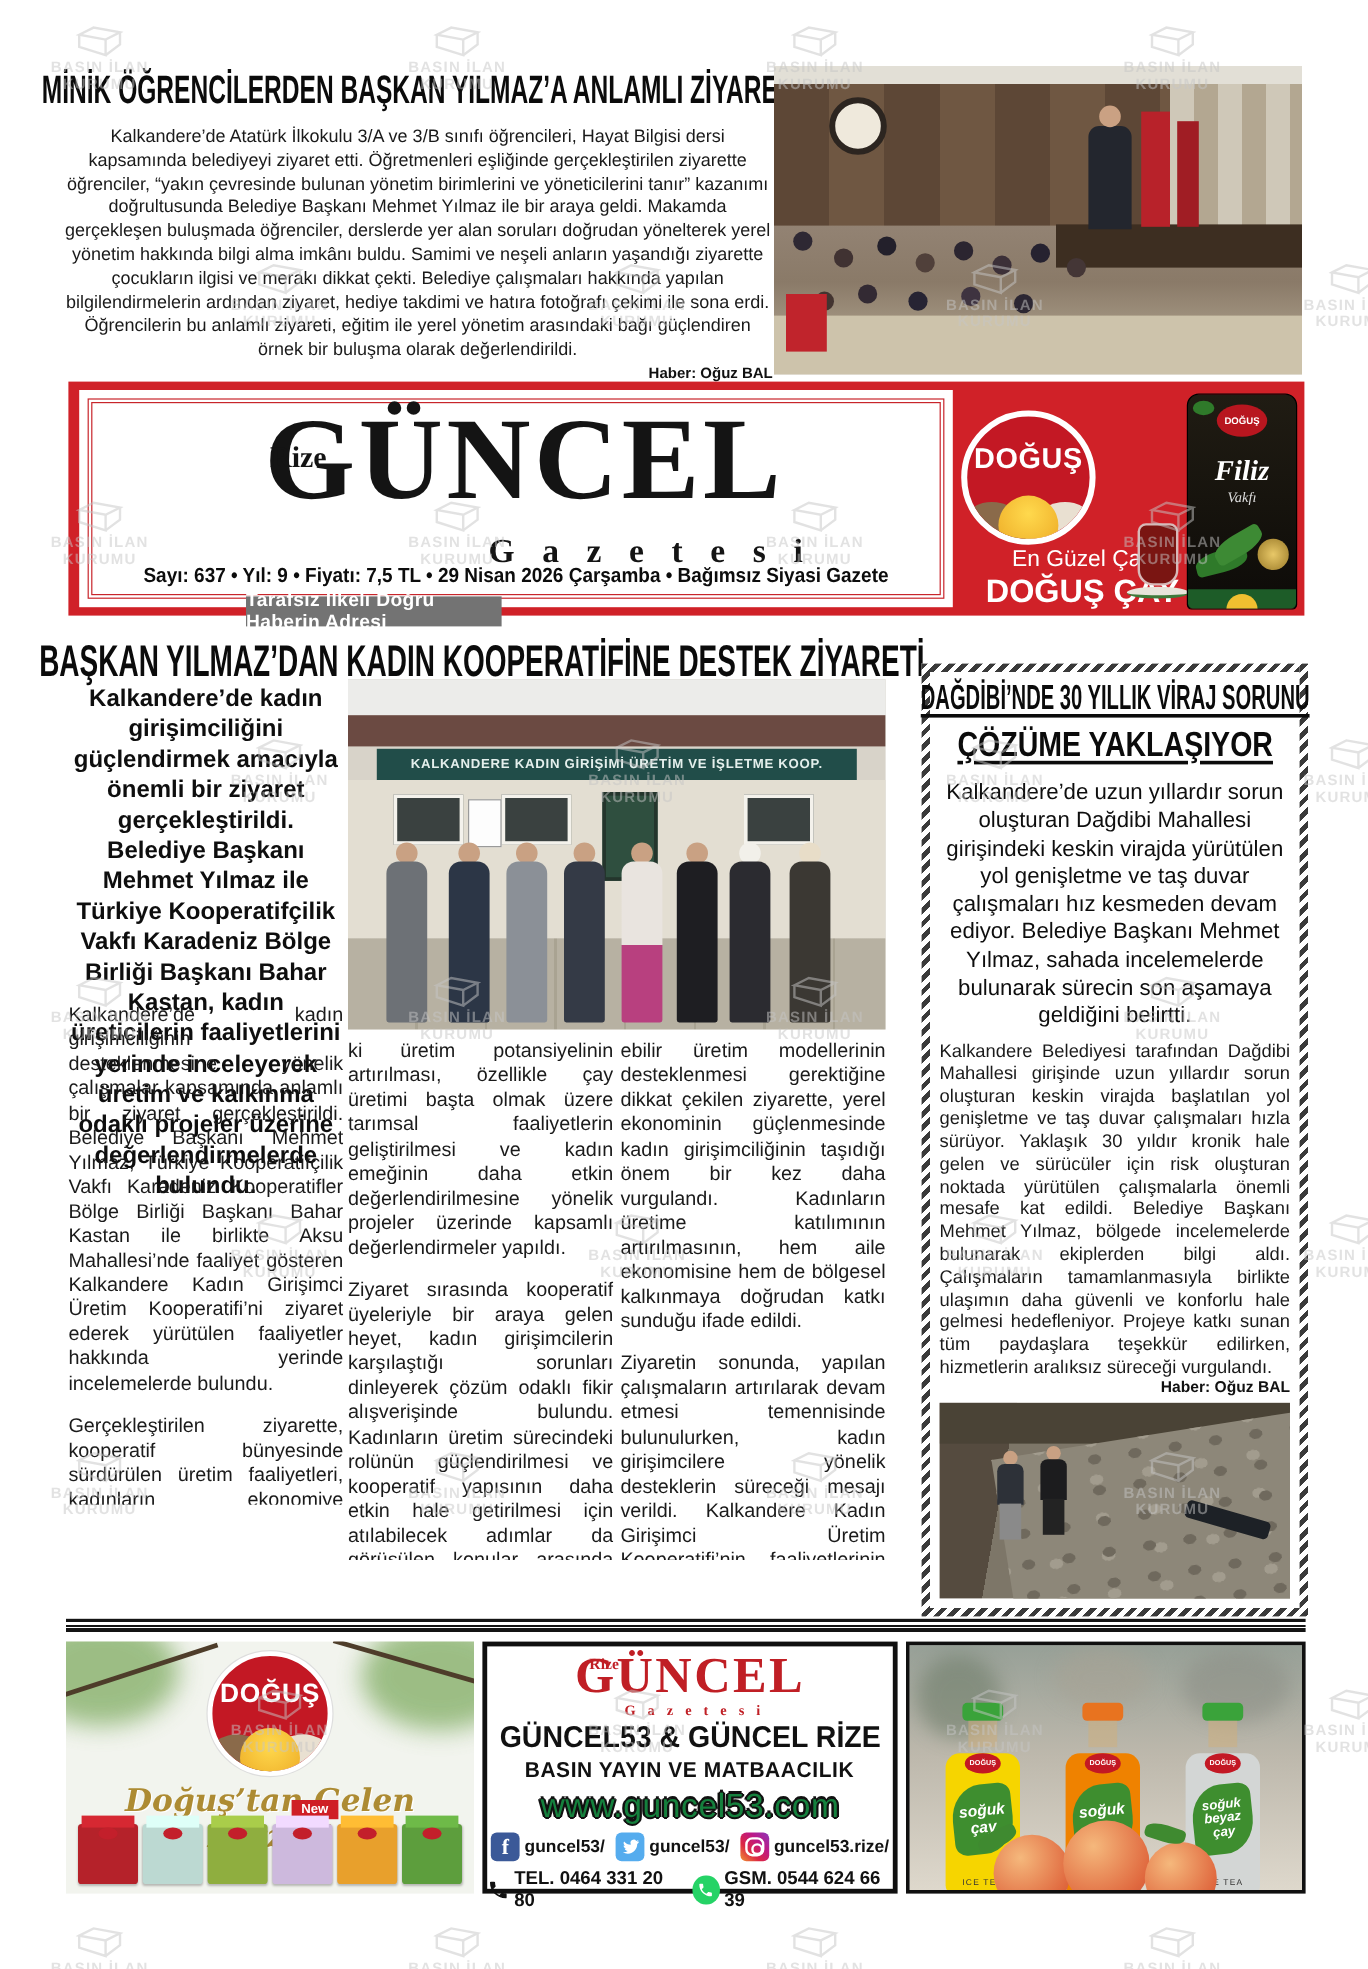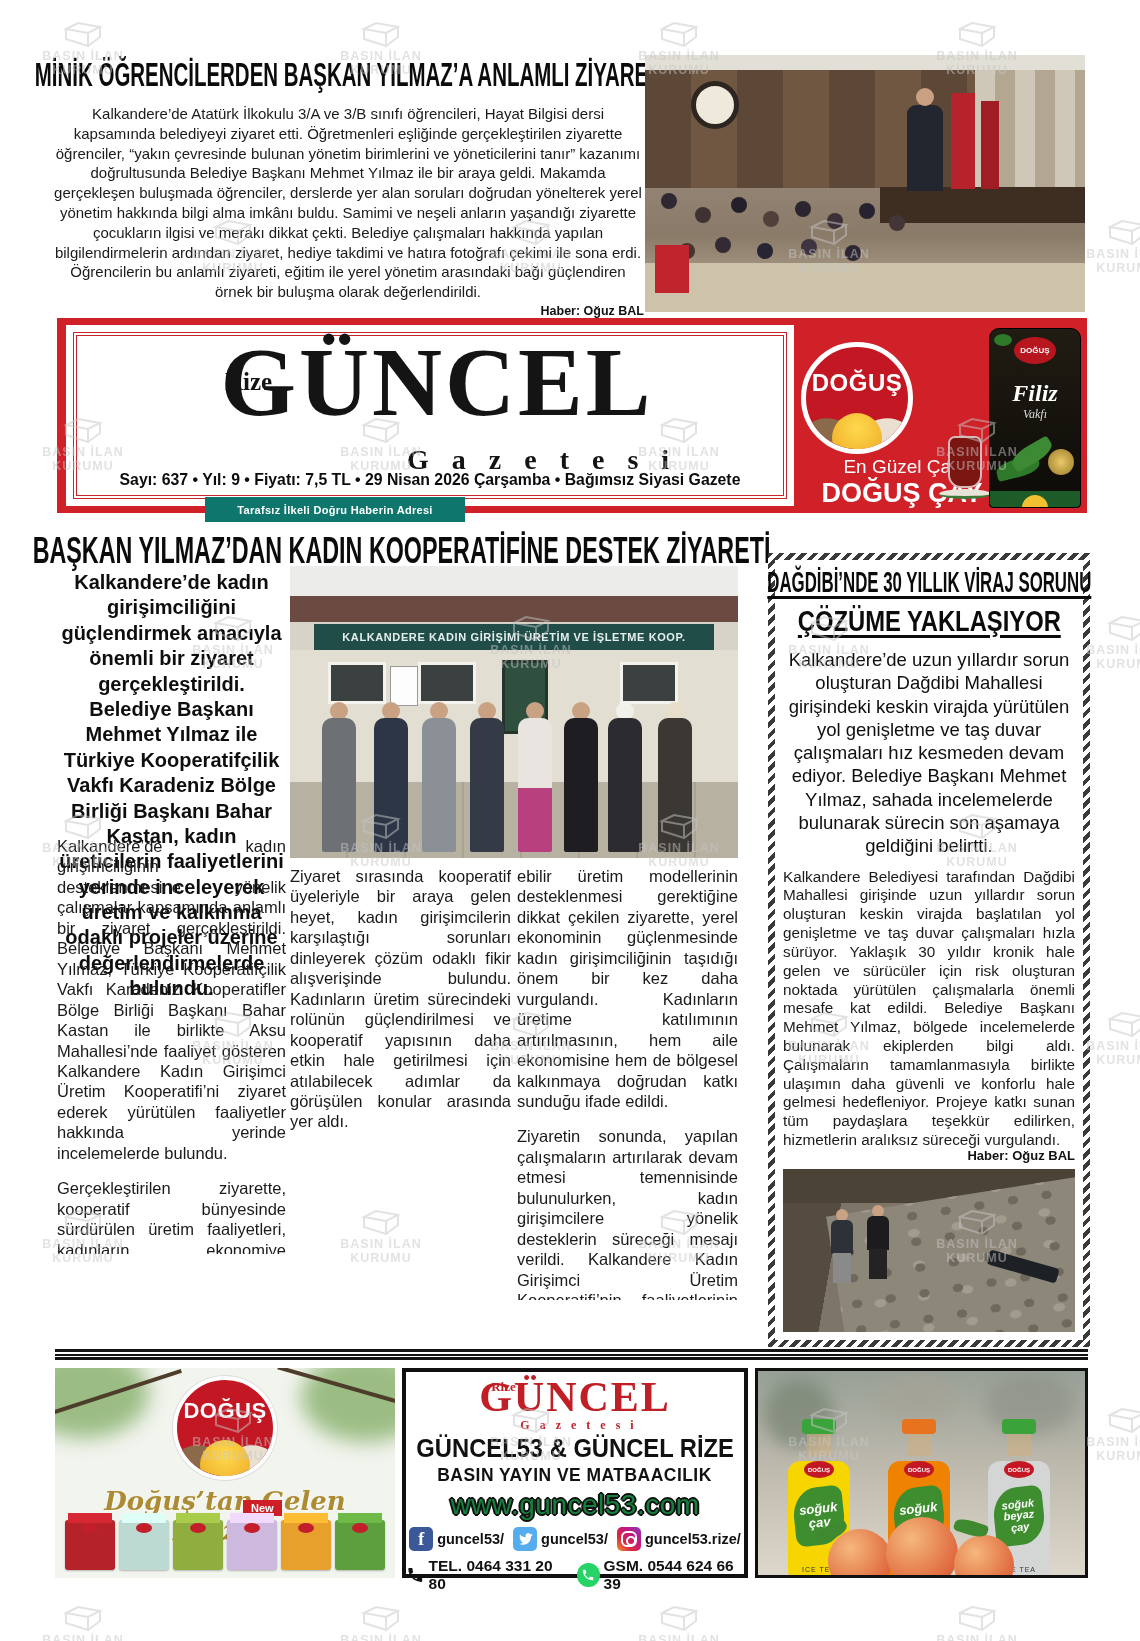--- a/index.html
+++ b/index.html
@@ -50,22 +50,22 @@
   .mh-inner { position:absolute; left:16px; top:14px; width:714px; height:167px; background:#fff;
               border:4px double #c8252b; box-shadow:0 0 0 7px #fff; }
   .mh-guncel { position:absolute; left:40px; top:-4px; width:640px; text-align:center;
                font-family:"Liberation Serif", serif; font-weight:bold; font-size:97px; line-height:1.05;
                letter-spacing:3px; color:#141414; }
   .mh-rize { position:absolute; left:148px; top:32px; font-family:"Liberation Serif",serif; font-weight:bold; font-size:25px; color:#141414; }
   .mh-gaz { position:absolute; left:330px; top:108px; font-family:"Liberation Serif",serif; font-weight:bold;
             font-size:28px; letter-spacing:23px; color:#141414; }
   .mh-info { position:absolute; left:0; right:0; bottom:5px; text-align:center; font-weight:bold; font-size:17px;
              transform:scaleX(.93); color:#0c0c0c; }
-  .mh-slogan { position:absolute; left:148px; top:179px; width:260px; height:25px; background:#0f766e; color:#fff;
-               font-weight:bold; font-size:11px; display:flex; align-items:center; justify-content:center; letter-spacing:.3px; }
+  .mh-slogan { position:absolute; left:148px; top:179px; width:213px; height:25px; background:#737373; color:#fff;
+               font-weight:bold; font-size:16px; display:flex; align-items:center; justify-content:center; letter-spacing:.3px; }
 
   
   .mh-ad { position:absolute; left:730px; top:0; width:300px; height:195px; }
   .dg-logo { position:absolute; border-radius:50%; background:#c31824; border:5px solid #fff; overflow:hidden; }
   .dg-logo .dg-txt { text-align:center; color:#fff; font-weight:bold; letter-spacing:.5px; }
   .dg-wing-l, .dg-wing-r { position:absolute; width:62px; height:56px; border-radius:50%; bottom:-26px; }
   .dg-wing-l { left:-8px; background:#8a6a4a; transform:rotate(28deg); }
   .dg-wing-r { right:-8px; background:#e9e0d1; transform:rotate(-28deg); }
   .dg-sun { position:absolute; left:50%; transform:translateX(-50%); bottom:-14px; width:50px; height:50px;
             border-radius:50%; background:radial-gradient(circle at 50% 30%,#ffd94d,#eaa31f); }
@@ -314,20 +314,21 @@
         <div class="head" style="background:#e8ddc8"></div>
         <div class="torso"></div>
       </div>
   </div>
 
   <div class="ma-col ma-col1">
     <p>Kalkandere’de kadın girişimciliğinin desteklenmesine yönelik çalışmalar kapsamında anlamlı bir ziyaret gerçekleştirildi. Belediye Başkanı Mehmet Yılmaz, Türkiye Kooperatifçilik Vakfı Karadeniz Kooperatifler Bölge Birliği Başkanı Bahar Kastan ile birlikte Aksu Mahallesi’nde faaliyet gösteren Kalkandere Kadın Girişimci Üretim Kooperatifi’ni ziyaret ederek yürütülen faaliyetler hakkında yerinde incelemelerde bulundu.</p>
     <p>Gerçekleştirilen ziyarette, kooperatif bünyesinde sürdürülen üretim faaliyetleri, kadınların ekonomiye kazandırılması ve yerel kalkınmaya sağlanan katkılar ele alındı. Bölgede-</p>
   </div>
   <div class="ma-col ma-col2">
+    <p>ki üretim potansiyelinin artırılması, özellikle çay üretimi başta olmak üzere tarımsal faaliyetlerin geliştirilmesi ve kadın emeğinin daha etkin değerlendirilmesine yönelik projeler üzerinde kapsamlı değerlendirmeler yapıldı.</p>
     <p>Ziyaret sırasında kooperatif üyeleriyle bir araya gelen heyet, kadın girişimcilerin karşılaştığı sorunları dinleyerek çözüm odaklı fikir alışverişinde bulundu. Kadınların üretim sürecindeki rolünün güçlendirilmesi ve kooperatif yapısının daha etkin hale getirilmesi için atılabilecek adımlar da görüşülen konular arasında yer aldı.</p>
 
   </div>
   <div class="ma-col ma-col3">
     <p>ebilir üretim modellerinin desteklenmesi gerektiğine dikkat çekilen ziyarette, yerel ekonominin güçlenmesinde kadın girişimciliğinin taşıdığı önem bir kez daha vurgulandı. Kadınların üretime katılımının artırılmasının, hem aile ekonomisine hem de bölgesel kalkınmaya doğrudan katkı sunduğu ifade edildi.</p>
     <p>Ziyaretin sonunda, yapılan çalışmaların artırılarak devam etmesi temennisinde bulunulurken, kadın girişimcilere yönelik desteklerin süreceği mesajı verildi. Kalkandere Kadın Girişimci Üretim Kooperatifi’nin faaliyetlerinin önümüzdeki süreçte daha da genişletilmesi ve yeni projelerle desteklenmesi hedefleniyor.</p>
 
   </div>
 
   <aside class="abs side-article">

